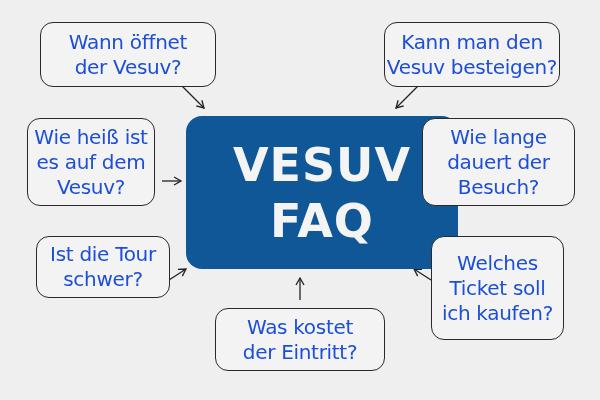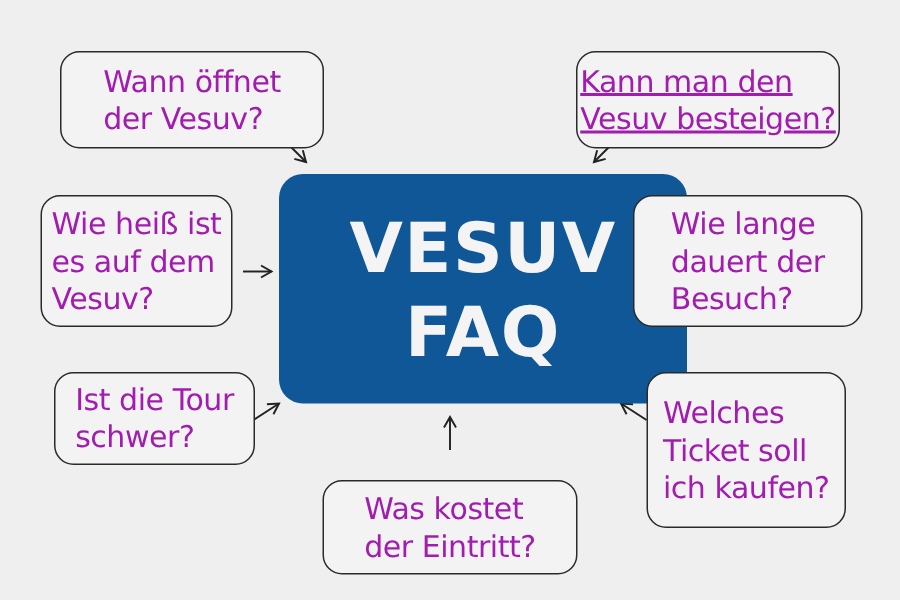--- a/index.html
+++ b/index.html
@@ -1,20 +1,20 @@
 <!DOCTYPE html>
 <html><head>
 <meta charset="utf-8">
 <style>
   html, body { margin:0; padding:0; }
   body { width:600px; height:400px; background:#efefef; position:relative; overflow:hidden;
          font-family:"DejaVu Sans", sans-serif; }
   .q { position:absolute; box-sizing:border-box; border:1.3px solid #2a2a2a; border-radius:13px;
-       background:#f3f3f3; color:#a21caf; font-size:20px; line-height:25px; text-align:left;
-       display:flex; align-items:center; justify-content:center; white-space:pre-line; letter-spacing:-0.3px;margin-top:12px; }
+       background:#f3f3f3; color:#1d4ed8; font-size:20px; line-height:25px; text-align:center;
+       display:flex; align-items:center; justify-content:center; white-space:pre-line; letter-spacing:-0.3px; }
   .center { position:absolute; left:186px; top:116px; width:272px; height:153px; border-radius:16px;
        display:flex; align-items:center; justify-content:center; color:#f4f4f4; font-weight:bold;
        font-size:46px; line-height:56px; text-align:center; white-space:pre-line; letter-spacing:1px; }
   svg.arrows { position:absolute; left:0; top:0; }
 </style>
 </head>
 <body>
 
 <svg class="arrows" width="600" height="400">
   <defs>
@@ -29,21 +29,21 @@
   <line x1="169" y1="280" x2="186" y2="269" stroke="#222" stroke-width="1.3" marker-end="url(#ah)"></line>
   <line x1="431" y1="280" x2="414" y2="269" stroke="#222" stroke-width="1.3" marker-end="url(#ah)"></line>
   <line x1="300" y1="300" x2="300" y2="278" stroke="#222" stroke-width="1.3" marker-end="url(#ah)"></line>
 </svg>
 
 <div class="center" style="background:#0f5796">VESUV
 FAQ</div>
 
 <div class="q" style="left:40px;top:22px;width:176px;height:65px;">Wann öffnet
 der Vesuv?</div>
-<div class="q" style="left:384px;top:22px;width:176px;height:65px;text-decoration:underline;">Kann man den
+<div class="q" style="left:384px;top:22px;width:176px;height:65px;">Kann man den
 Vesuv besteigen?</div>
 <div class="q" style="left:27px;top:118px;width:128px;height:88px;">Wie heiß ist
 es auf dem
 Vesuv?</div>
 <div class="q" style="left:422px;top:118px;width:153px;height:88px;">Wie lange
 dauert der
 Besuch?</div>
 <div class="q" style="left:36px;top:236px;width:134px;height:62px;">Ist die Tour
 schwer?</div>
 <div class="q" style="left:431px;top:236px;width:133px;height:104px;">Welches

